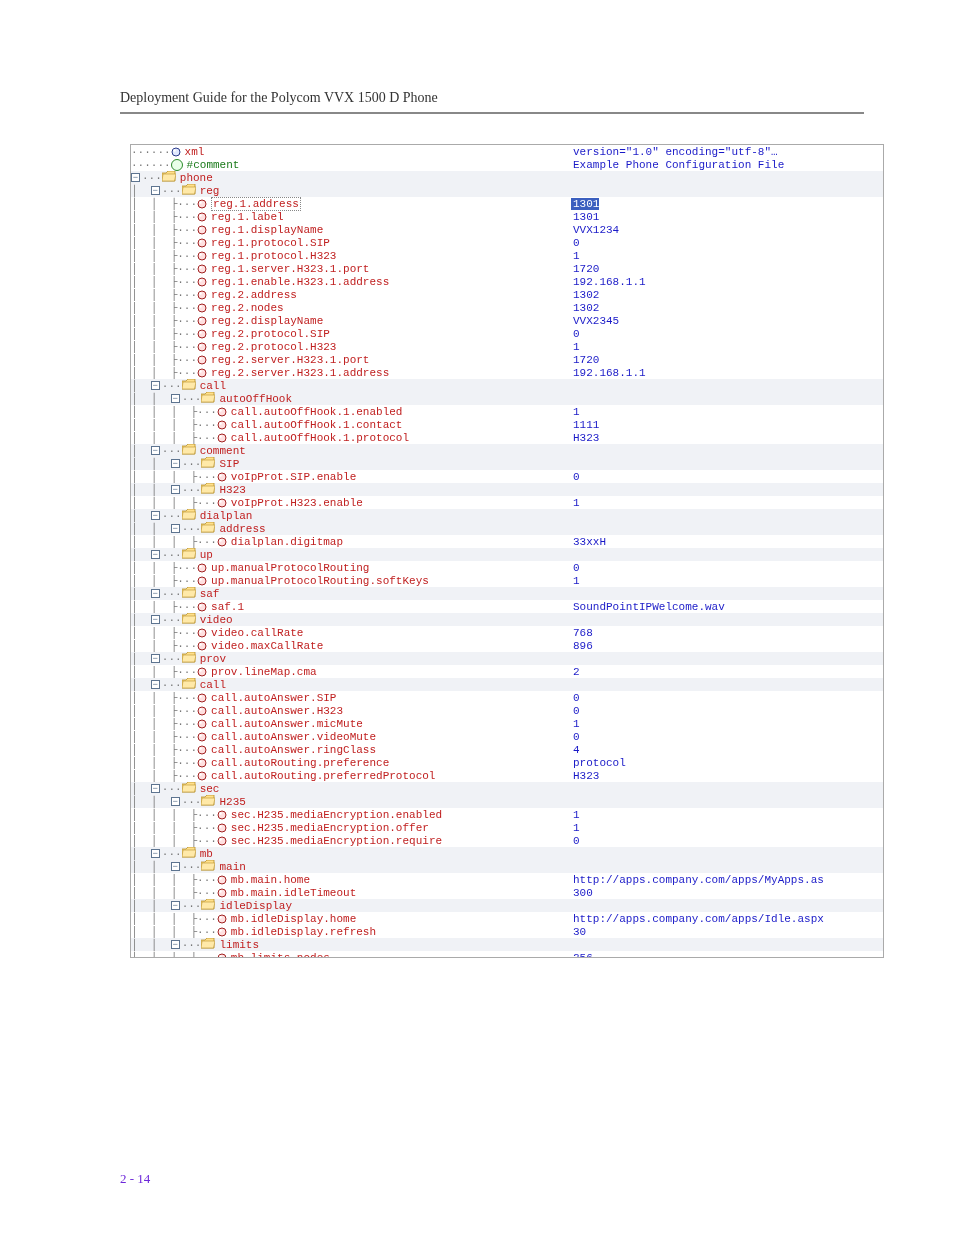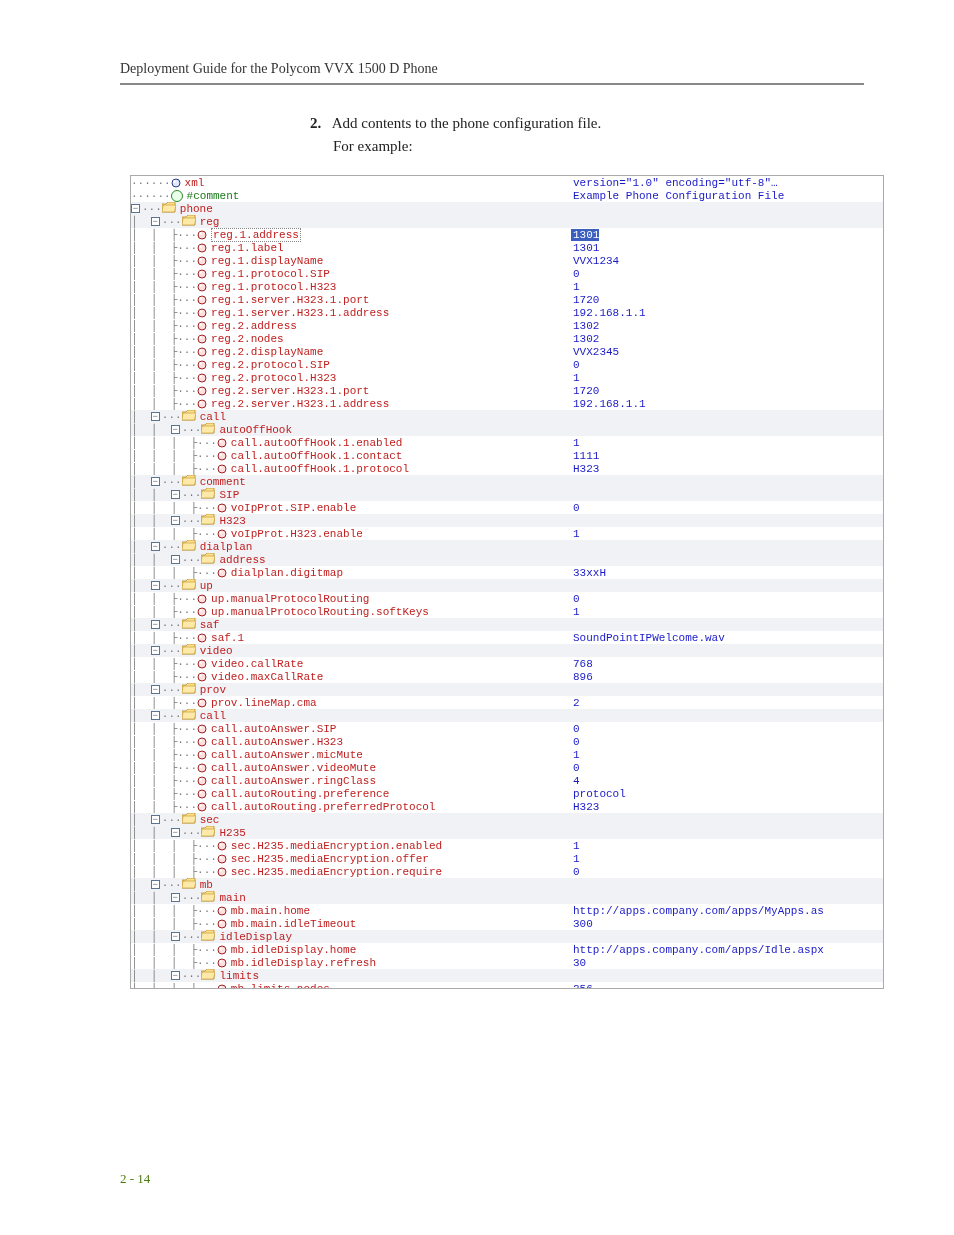--- a/index.html
+++ b/index.html
@@ -8,21 +8,21 @@
     background: #fff;
     font-family: Georgia, 'Times New Roman', serif;
     color: #222;
     width: 954px;
   }
   .page {
     width: 954px;
     height: 1235px;
     position: relative;
     box-sizing: border-box;
-    padding: 61px 90px 40px 120px;
+    padding: 90px 90px 40px 120px;
   }
   .header-title {
     font-size: 14px;
     color: #333;
     margin-bottom: 6px;
   }
   .header-rule {
     border: none;
     border-top: 2px solid #888;
     margin: 0 0 30px 0;
@@ -128,35 +128,30 @@
     position:relative;
   }
   .comment-key {
     color:#1a7a1a;
   }
   .footer {
     position: absolute;
     bottom: 48px;
     left: 120px;
     font-size: 13px;
-    color: #4d7c0f;
+    color: #6d28d9;
   }
 </style>
 </head>
 <body>
 
 <div class="page">
   <div class="header-title">Deployment Guide for the Polycom VVX 1500 D Phone</div>
   <hr class="header-rule">
 
-  <div class="step-line">
-    <span class="step-num">2.</span>&nbsp;&nbsp;
-    <span>Add contents to the phone configuration file.</span>
-  </div>
-  <div class="example-line">For example:</div>
 
   <div class="xml-panel" id="xml-panel">
       <div class="row">
         <div class="label-cell">
           <span class="tree-lines">······</span>
           <span class="ico">
             <svg width="10" height="10">
               <circle cx="5" cy="5" r="4" fill="#e0e8ff" stroke="#2a3a8a" stroke-width="1"></circle>
               <circle cx="3.5" cy="3.5" r="1.2" fill="#fff"></circle>
             </svg>
@@ -290,21 +285,21 @@
         <div class="label-cell">
           <span class="tree-lines">│&nbsp;&nbsp;</span>
           <span class="tree-lines">│&nbsp;&nbsp;</span>
           <span class="tree-lines">├···</span>
           <span class="ico">
             <svg width="10" height="10">
               <circle cx="5" cy="5" r="4" fill="#ffe0e0" stroke="#a02020" stroke-width="1"></circle>
               <circle cx="3.5" cy="3.5" r="1.2" fill="#fff"></circle>
             </svg>
           </span>
-          <span class="key">reg.1.server.H323.1.address</span>
+          <span class="key">reg.1.enable.H323.1.address</span>
         </div>
         <div class="value-cell">192.168.1.1</div>
       </div>
       <div class="row">
         <div class="label-cell">
           <span class="tree-lines">│&nbsp;&nbsp;</span>
           <span class="tree-lines">│&nbsp;&nbsp;</span>
           <span class="tree-lines">├···</span>
           <span class="ico">
             <svg width="10" height="10">

